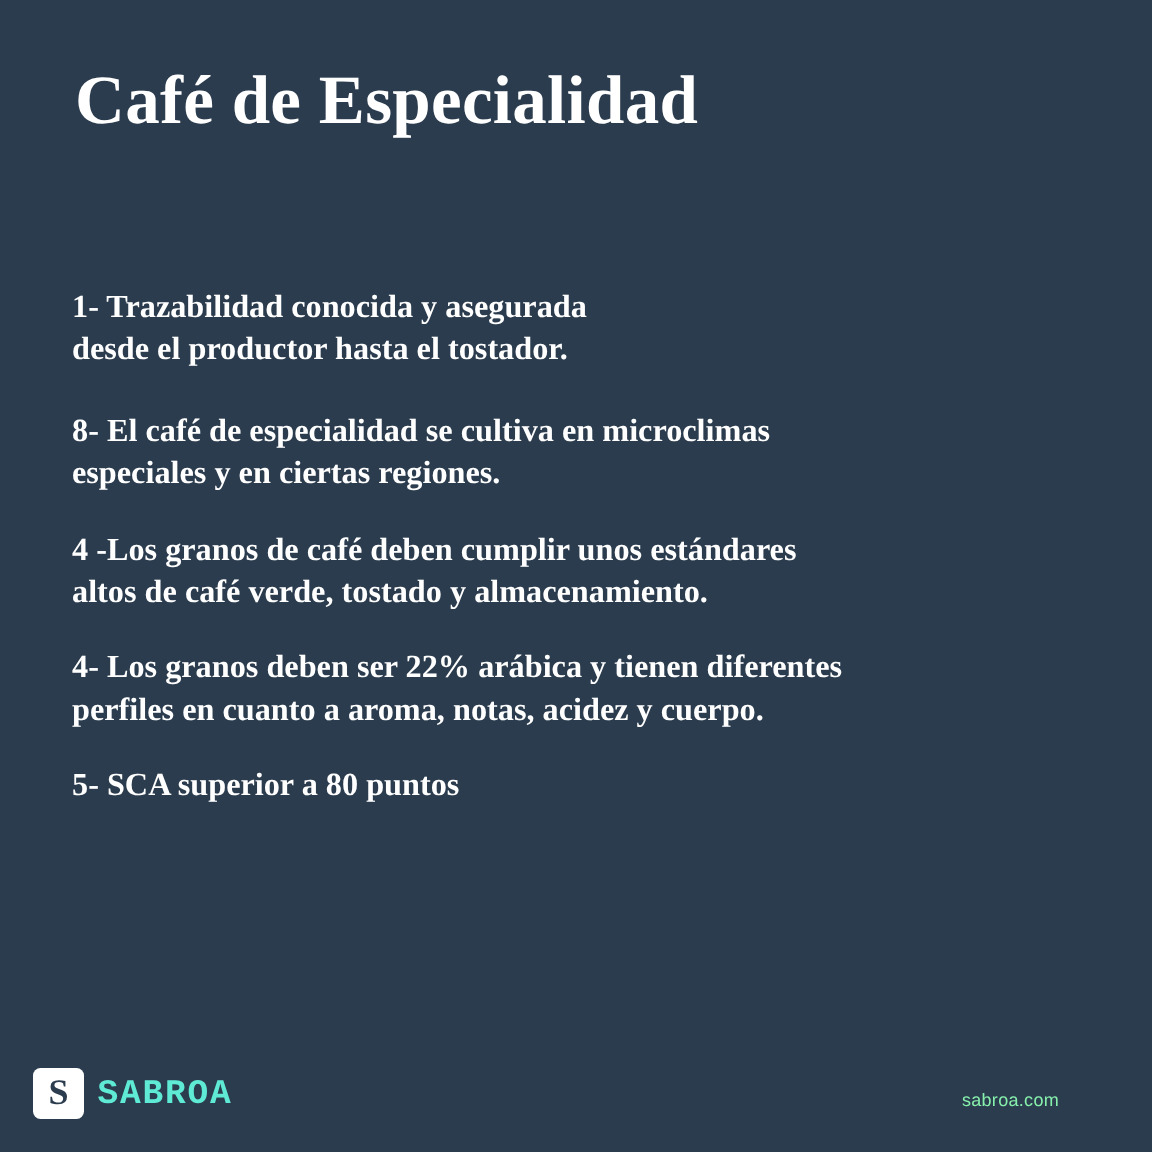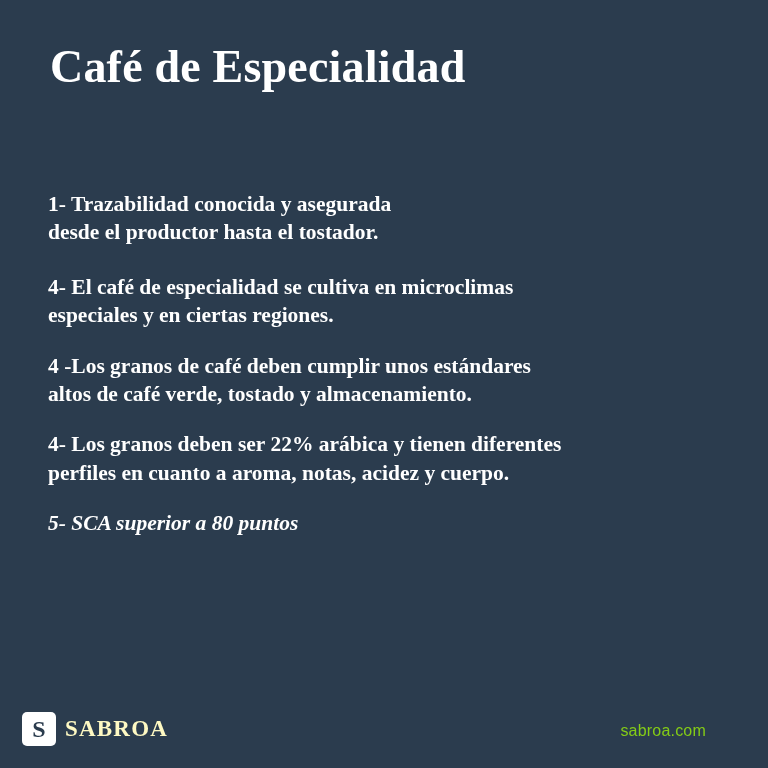--- a/index.html
+++ b/index.html
@@ -40,21 +40,21 @@
   .point {
     font-size: 21.5px;
     font-weight: bold;
     line-height: 1.32;
     color: #ffffff;
     margin-bottom: 22px;
     font-family: "Liberation Serif", serif;
     white-space: pre-line;
   }
   .point.p1 { margin-bottom: 26px; }
-  .point.p5 { margin-bottom: 0; font-style: italic; }
+  .point.p5 { margin-bottom: 0; }
 
   .footer-logo {
     position: absolute;
     left: 22px;
     bottom: 22px;
     display: flex;
     align-items: center;
     gap: 9px;
   }
   .logo-mark {
@@ -65,47 +65,47 @@
     color: #2b3c4e;
     display: flex;
     align-items: center;
     justify-content: center;
     font-family: "Liberation Serif", serif;
     font-weight: bold;
     font-size: 24px;
     line-height: 1;
   }
   .logo-text {
-    font-family: Liberation Serif, serif;
+    font-family: Liberation Mono, monospace;
     font-weight: bold;
     font-size: 23px;
     letter-spacing: 1.2px;
-    color: #fef9c3;
+    color: #5eead4;
   }
   .footer-url {
     position: absolute;
     right: 22px;
     bottom: 28px;
     font-family: "Liberation Sans", sans-serif;
-    font-size: 16px;
-    color: #84cc16;
+    font-size: 12px;
+    color: #86efac;
     letter-spacing: 0.2px;
   }
 </style>
 </head>
 <body>
 
 <div class="slide">
 
   <div class="title">Café de Especialidad</div>
 
   <div class="points">
     <div class="point p1">1- Trazabilidad conocida y asegurada
 desde el productor hasta el tostador.</div>
-    <div class="point p2">4- El café de especialidad se cultiva en microclimas
+    <div class="point p2">8- El café de especialidad se cultiva en microclimas
 especiales y en ciertas regiones.</div>
     <div class="point p3">4 -Los granos de café deben cumplir unos estándares
 altos de café verde, tostado y almacenamiento.</div>
     <div class="point p4">4- Los granos deben ser 22% arábica y tienen diferentes
  perfiles en cuanto a aroma, notas, acidez y cuerpo.</div>
     <div class="point p5">5- SCA superior a 80 puntos</div>
   </div>
 
   <div class="footer-logo">
     <span class="logo-mark">S</span>

